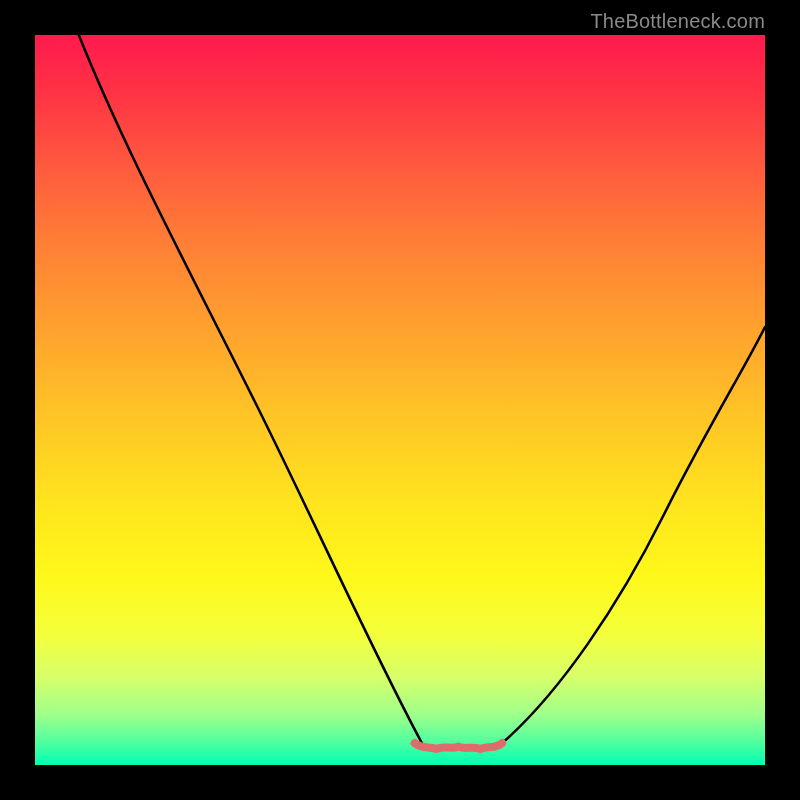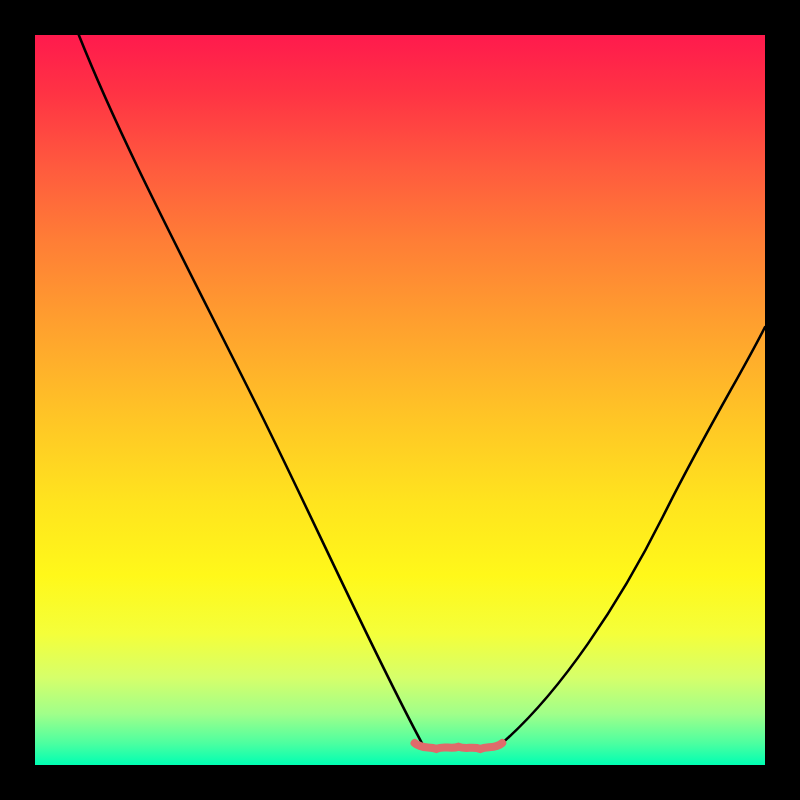--- a/index.html
+++ b/index.html
@@ -71,13 +71,14 @@
     <path d="M 64 97
              C 72 90, 80 78, 86 66
              C 92 54, 97 46, 100 40" fill="none" stroke="#000" stroke-width="0.35" stroke-linecap="round"></path>
     <path d="M 52 97
              C 53 97.9, 54 97.4, 55 97.8
              C 56 97.3, 57 97.9, 58 97.5
              C 59 97.9, 60 97.4, 61 97.8
              C 62 97.4, 63 97.8, 64 97" fill="none" stroke="#df6b6b" stroke-width="1.1" stroke-linecap="round"></path>
   </svg>
 
+  <div class="watermark">TheBottleneck.com</div>
 </div>
 
 </body></html>

